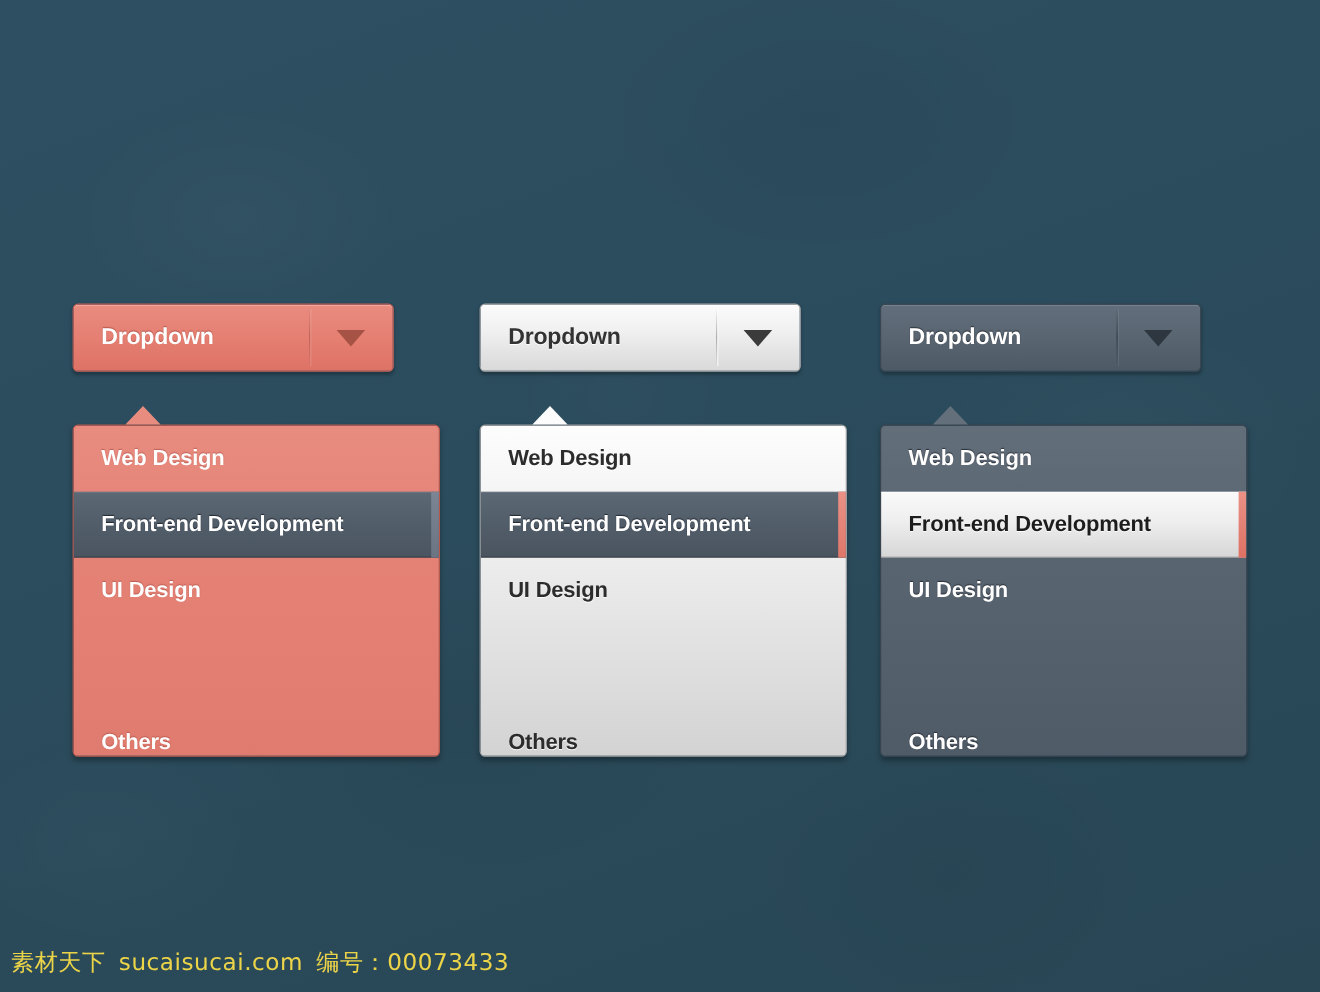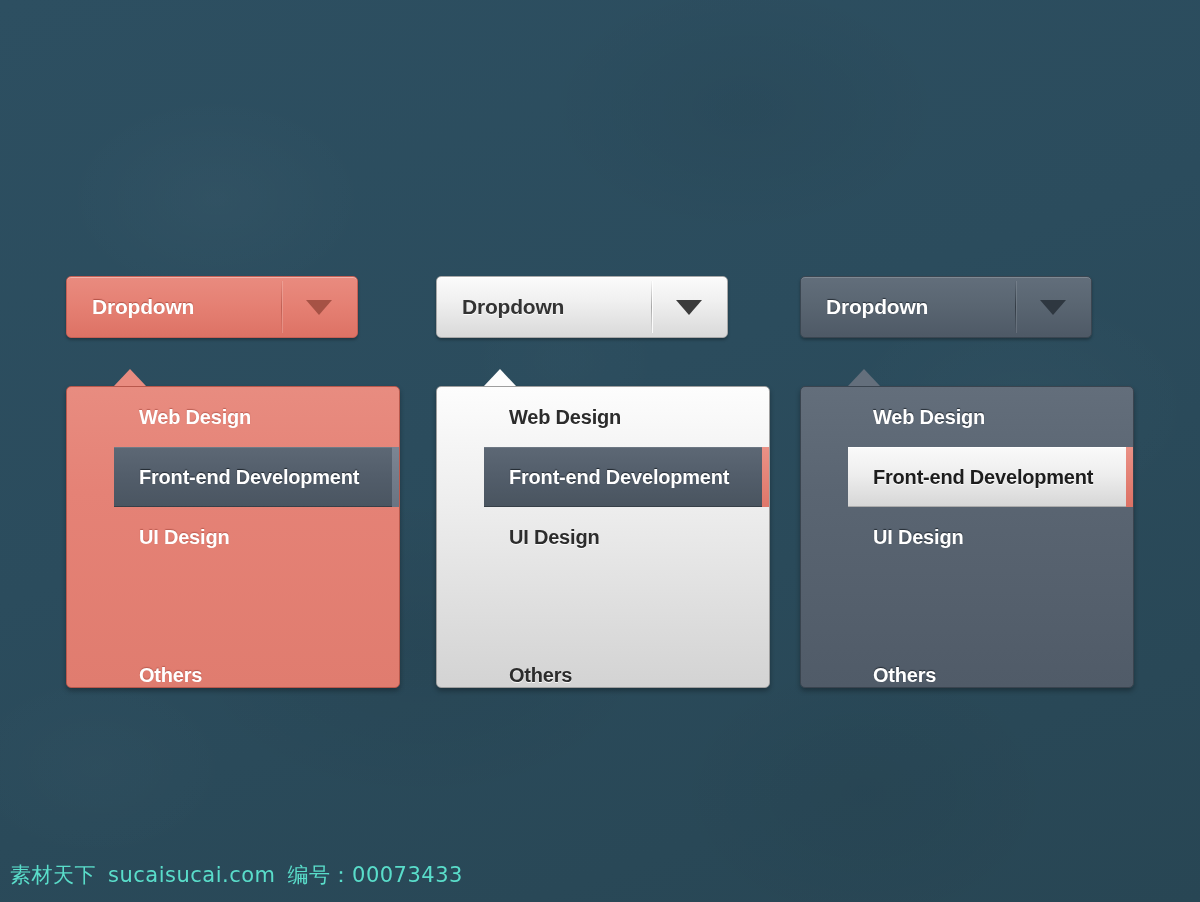--- a/index.html
+++ b/index.html
@@ -113,21 +113,20 @@
   
   .dd-panel {
     position: absolute;
     top: 110px;
     left: 0;
     width: 334px;
     border-radius: 5px;
     box-sizing: border-box;
     overflow: hidden;
     box-shadow: 0 3px 5px rgba(0,0,0,0.3);
-    padding-left: 47px;
   }
   .dd-pointer {
     position: absolute;
     top: 93px;
     left: 48px;
     width: 0; height: 0;
     border-left: 16px solid transparent;
     border-right: 16px solid transparent;
     z-index: 3;
   }
@@ -195,21 +194,21 @@
   }
   .p-dark .dd-item.sel .edge { background: linear-gradient(to bottom, #ea9186, #dd7164); }
   .p-dark-pointer { border-bottom: 17px solid #646f7c; }
 
   
   #watermark {
     position: absolute;
     left: 10px;
     bottom: 13px;
     font-size: 21px;
-    color: #5eead4;
+    color: #fde047;
     letter-spacing: 0.5px;
     white-space: nowrap;
     font-family: "DejaVu Sans", sans-serif;
     opacity: 0.92;
   }
   #watermark .wm-seg { margin-right: 12px; }
 </style>
 </head>
 <body>
 

